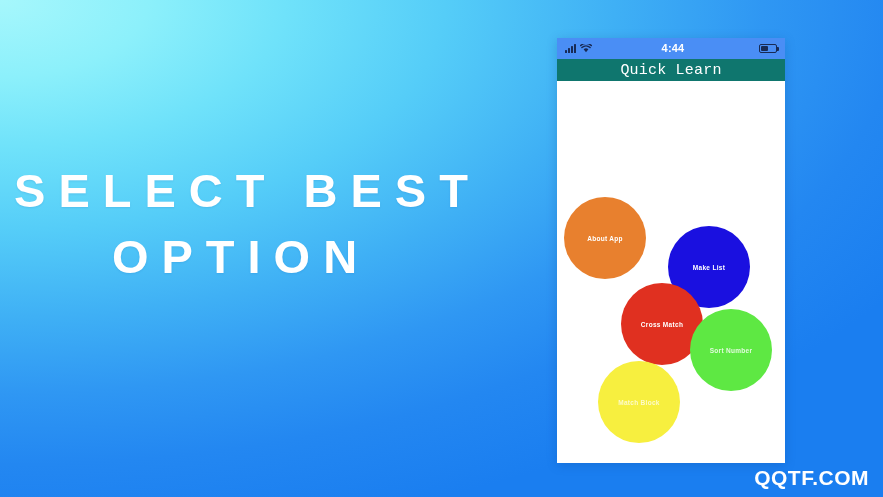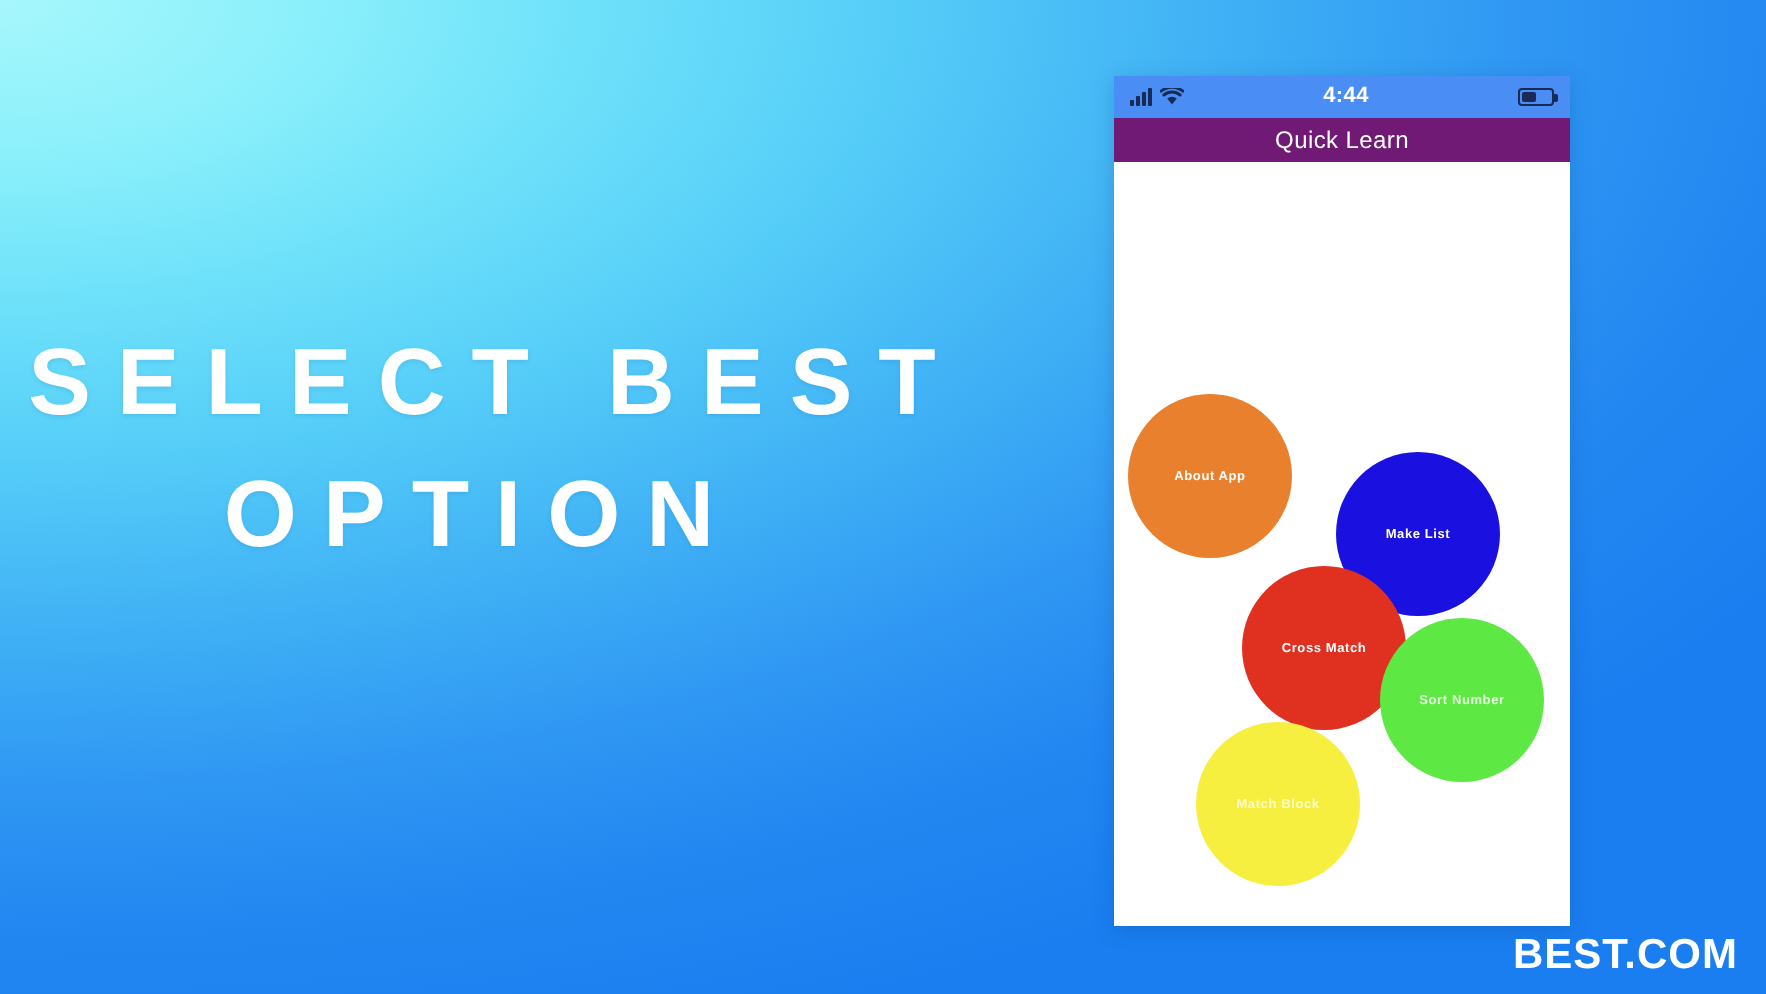--- a/index.html
+++ b/index.html
@@ -87,24 +87,25 @@
     background:#182a55; border-radius:0 1px 1px 0;
   }
   .battery span {
     display:block; height:100%; width:52%;
     background:#182a55; border-radius:1px;
   }
 
   
   #appbar {
     height:22px;
-    background:#701a75;
+    background:#0f766e;
     display:flex; align-items:center; justify-content:center;
-    color:#ffffff; font-size:12px;
+    color:#ffffff; font-size:15px;
     letter-spacing:.2px;
+    font-family:Liberation Mono, monospace;
   }
 
   
   #bubbles { position:relative; width:228px; height:382px; background:#ffffff; }
 
   .bubble {
     position:absolute;
     border-radius:50%;
     display:flex; align-items:center; justify-content:center;
     color:#ffffff;
@@ -178,15 +179,15 @@
         <div class="bubble" style="left: 133px; top: 228px; width: 82px; height: 82px; background: rgb(94, 232, 67);">
           <span style="color: rgba(255, 255, 255, 0.82);">Sort Number</span>
         </div>
         <div class="bubble" style="left: 41px; top: 280px; width: 82px; height: 82px; background: rgb(247, 239, 63);">
           <span style="color: rgba(255, 255, 255, 0.72);">Match Block</span>
         </div>
       </div>
 
   </div>
 
-  <div id="watermark">BEST.COM</div>
+  <div id="watermark">QQTF.COM</div>
 
 </div>
 
 </body></html>

